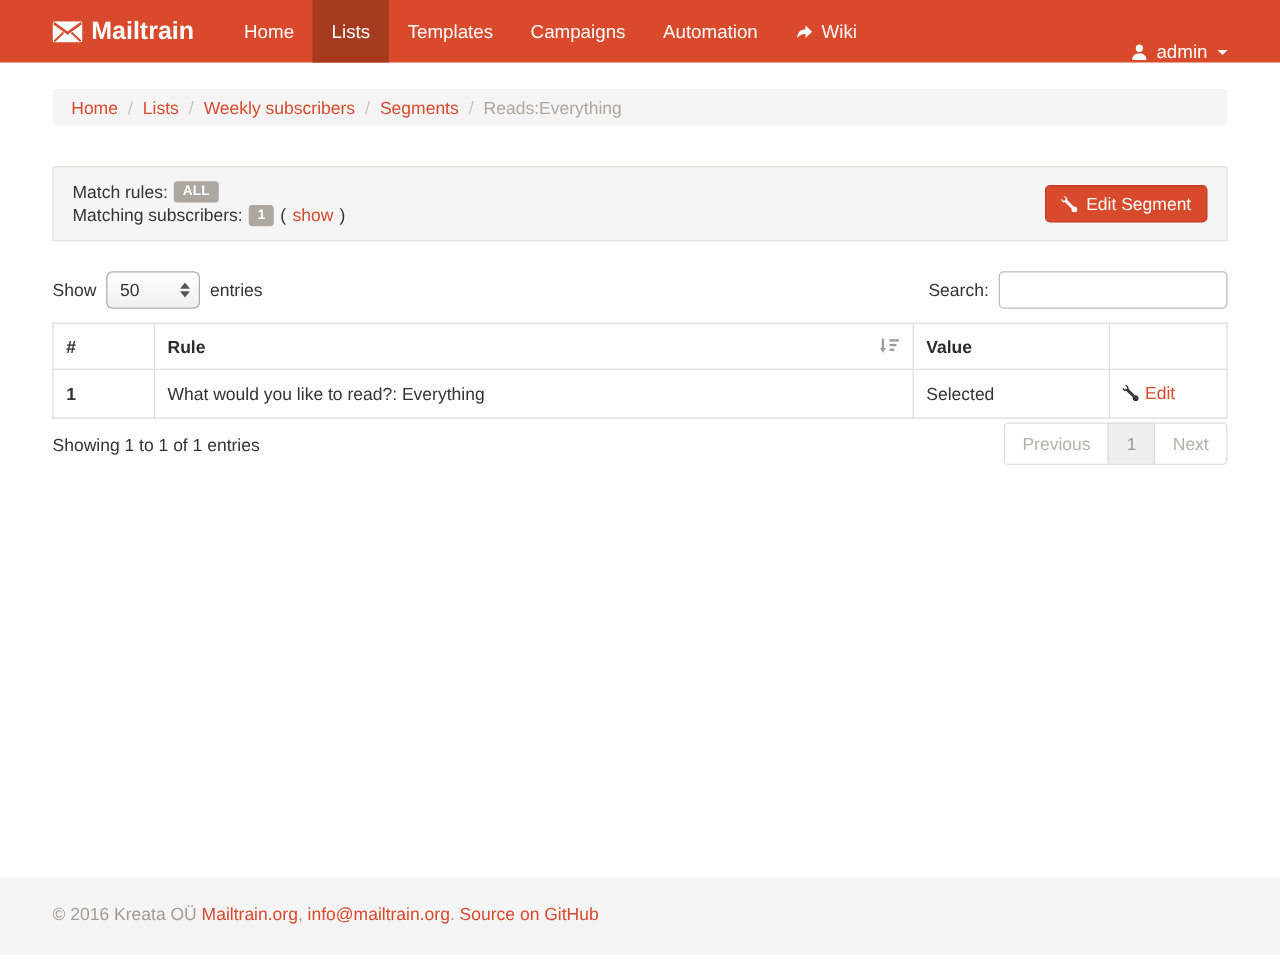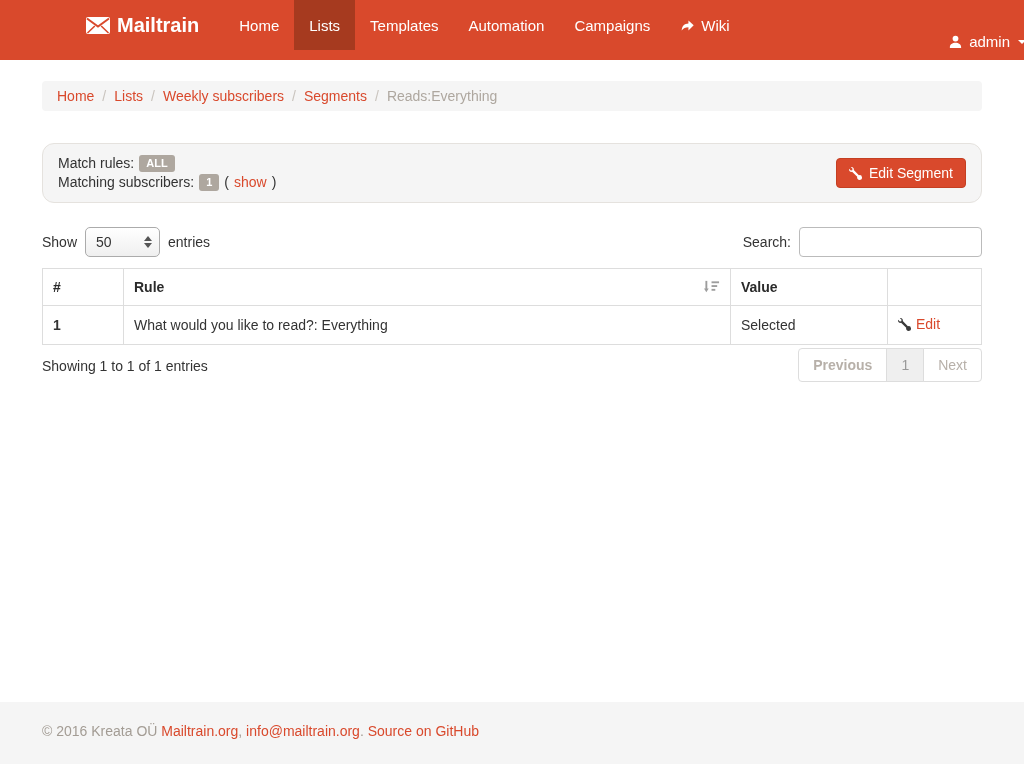--- a/index.html
+++ b/index.html
@@ -7,21 +7,21 @@
   body {
     font-family:"Liberation Sans", sans-serif;
     background:#ffffff;
     color:#333;
     position:relative;
     overflow:hidden;
   }
   .container { width:970px; margin:0 auto; padding:0 15px; }
 
   
-  .navbar { height:60px; background:#d9492c;padding-left:44px; }
+  .navbar { height:50px; background:#d9492c; }
   .navbar-inner { width:1024px; padding:0 27px; display:flex; align-items:stretch; height:50px; }
   .brand { display:flex; align-items:center; gap:7px; padding:0 15px; color:#fff; font-size:20px; font-weight:bold; cursor:pointer; }
   .nav-list { display:flex; list-style:none; margin-left:10px; }
   .nav-item { display:flex; align-items:center; gap:6px; padding:0 15px; color:#fff; font-size:15px; cursor:pointer; }
   .nav-item.active { background:#a63a1f; }
   .nav-right { margin-left:auto; display:flex; align-items:flex-end; }
   .user-item { display:flex; align-items:center; gap:6px; color:#fff; font-size:15px; padding:0 15px; cursor:pointer; }
   .caret { width:0; height:0; border-left:4px solid transparent; border-right:4px solid transparent; border-top:4px solid #fff; margin-left:2px; }
 
   
@@ -33,21 +33,21 @@
   
   .page-header-row { display:flex; justify-content:space-between; align-items:flex-start; margin-top:22px; }
   h1 { font-size:34px; font-weight:bold; color:#2b2b2b; line-height:40px; }
   .subtitle { font-size:23px; font-weight:normal; color:#aea79f; margin-left:6px; }
   .btn { display:inline-flex; align-items:center; gap:7px; background:#d9492c; border:1px solid #c43f22; color:#fff; border-radius:4px; cursor:pointer; font-family:inherit; }
   .btn-lg { font-size:15px; padding:9px 15px; margin-top:4px; }
   .btn-sm { font-size:14px; padding:6px 12px; }
   .plus-glyph { font-weight:bold; font-size:16px; line-height:14px; }
 
   
-  .well { position:relative; margin-top:32px; background:#f5f5f5; border:1px solid #e5e2de; border-radius:12px; padding:10px 15px; font-size:14px; }
+  .well { position:relative; margin-top:32px; background:#f5f5f5; border:1px solid #e5e2de; border-radius:0; padding:10px 15px; font-size:14px; }
   .well-line { line-height:19px; display:flex; align-items:center; gap:5px; }
   .badge { display:inline-block; background:#aea79f; color:#fff; font-size:11px; font-weight:bold; padding:2px 7px; border-radius:3px; line-height:13px; }
   .show-link { color:#d9492c; text-decoration:none; cursor:pointer; }
   .edit-segment-btn { position:absolute; right:15px; top:50%; transform:translateY(-50%); }
 
   
   .controls-row { display:flex; justify-content:space-between; align-items:center; margin-top:24px; font-size:14px; }
   .length-ctl { display:flex; align-items:center; gap:8px; }
   .select-box { position:relative; width:75px; height:30px; border:1px solid #ababab; border-radius:5px; background:linear-gradient(#ffffff,#efefef); display:flex; align-items:center; padding:0 10px; cursor:pointer; font-size:14px; color:#333; }
   .select-arrows { position:absolute; right:7px; top:8px; display:flex; flex-direction:column; gap:2px; }
@@ -67,21 +67,21 @@
   .th-rule-inner { display:flex; justify-content:space-between; align-items:center; }
   .sort-icon { opacity:.85; }
   td.col-num { font-weight:bold; }
   .edit-link { color:#d9492c; text-decoration:none; cursor:pointer; display:inline-flex; align-items:center; gap:5px; }
 
   
   .table-footer-row { display:flex; justify-content:space-between; align-items:flex-start; margin-top:3px; }
   .info-text { font-size:14px; margin-top:10px; color:#333; }
   .pagination { display:inline-flex; list-style:none; }
   .pagination li a { display:block; padding:8px 14px; font-size:14px; border:1px solid #ddd; margin-left:-1px; color:#b7b0a9; background:#fff; text-decoration:none; cursor:pointer; }
-  .pagination li:first-child a { border-radius:4px 0 0 4px; margin-left:12px;font-weight:bold; }
+  .pagination li:first-child a { border-radius:4px 0 0 4px; margin-left:12px; }
   .pagination li:last-child a { border-radius:0 4px 4px 0; }
   .pagination li.current a { background:#efefef; color:#999; }
 
   
   .page-footer { position:absolute; left:0; bottom:4px; width:1024px; height:62px; background:#f5f5f5; }
   .page-footer .container { padding-top:21px; font-size:14px; color:#a39c94; }
   .page-footer a { color:#d9492c; text-decoration:none; cursor:pointer; }
 
   .icon-svg { display:inline-block; vertical-align:middle; }
 </style>
@@ -102,24 +102,24 @@
       <li class="nav-item">
           <span>Home</span>
         </li>
       <li class="nav-item active">
           <span>Lists</span>
         </li>
       <li class="nav-item">
           <span>Templates</span>
         </li>
       <li class="nav-item">
+          <span>Campaigns</span>
+        </li>
+      <li class="nav-item">
           <span>Automation</span>
-        </li>
-      <li class="nav-item">
-          <span>Campaigns</span>
         </li>
       <li class="nav-item">
         <svg class="icon-svg" width="15" height="15" viewBox="0 0 16 16">
             <path d="M9 2.6l5.6 5.2L9 13.2v-3.3C5.7 9.9 3.7 11 1.8 13.3 2.1 8.4 4.8 6 9 5.8V2.6z" fill="#fff"></path>
           </svg>
         <span>Wiki</span>
       </li>
     </ul>
     <div class="nav-right">
       <div class="user-item">

